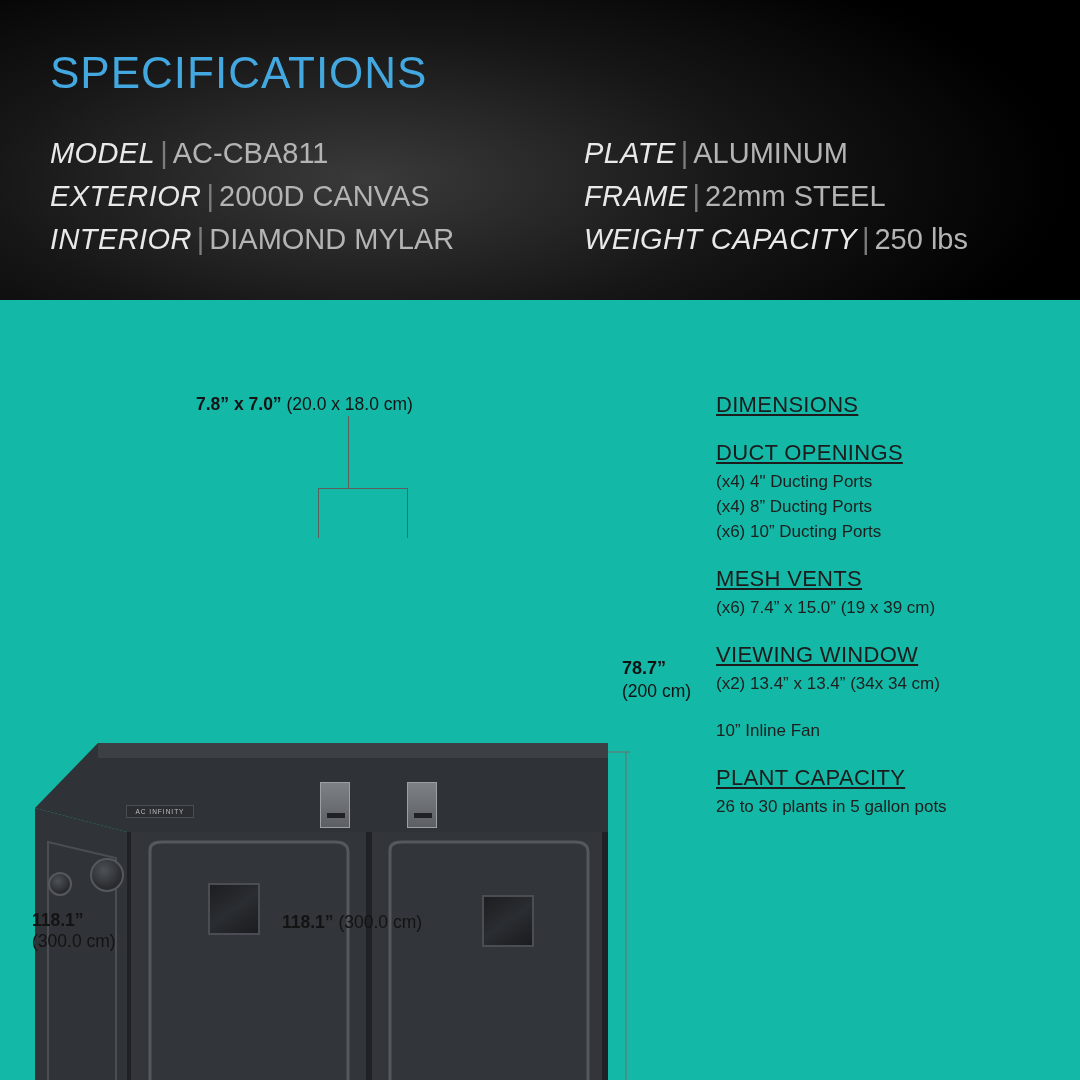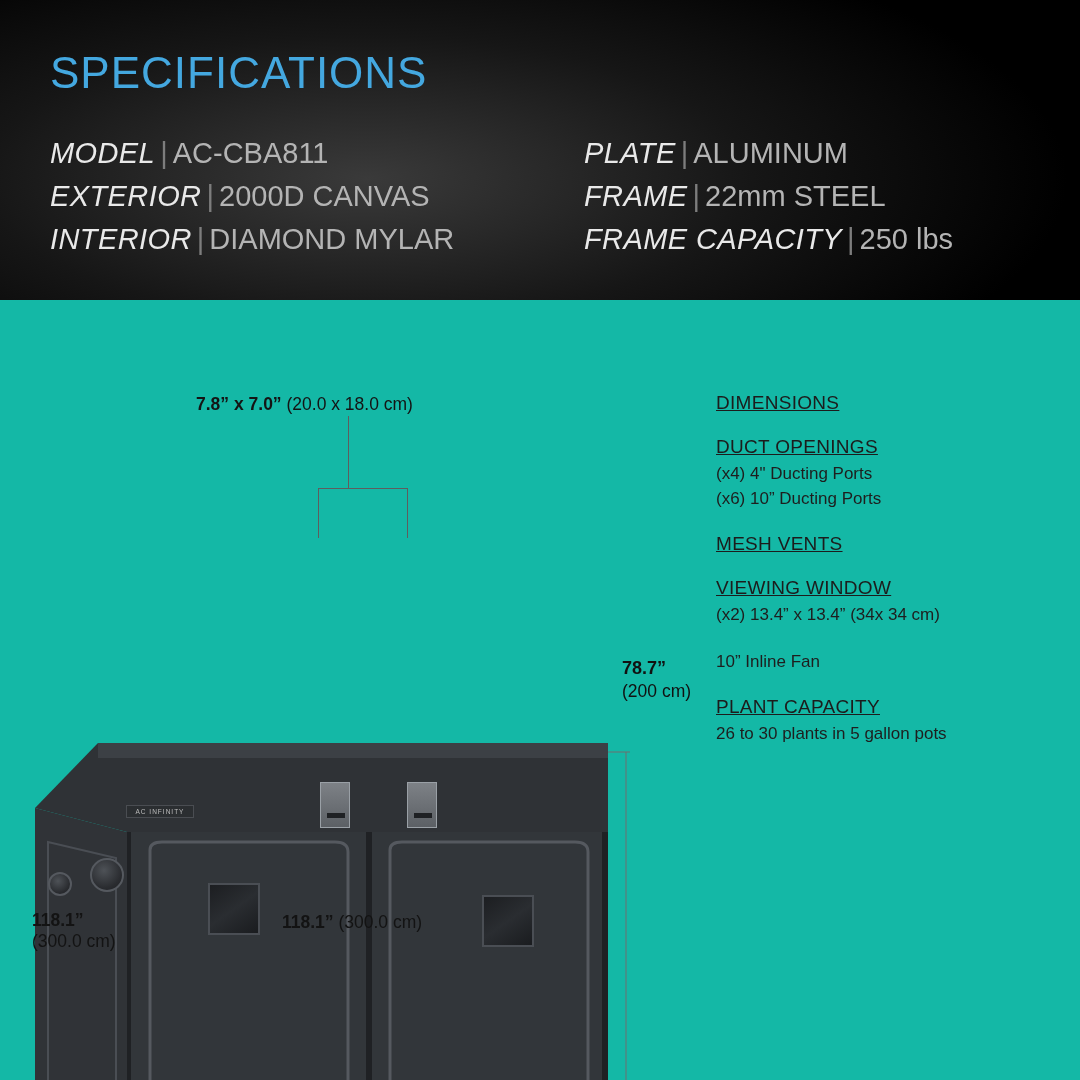--- a/index.html
+++ b/index.html
@@ -34,21 +34,21 @@
   .spec-line .bar { color:#7d7d7d; padding:0 5px; }
   .spec-line .v { color:#b4b4b4; }
 
   
   .body-area { position:absolute; left:0; top:300px; width:1080px; height:780px; background:#14b8a6; }
 
   
   .info-col { position:absolute; left:716px; top:92px; width:350px; }
   .info-block { margin-bottom:22px; }
   .info-head {
-    font-size:19px; color:#1c1c1c; text-decoration:underline;
+    font-size:22px; color:#1c1c1c; text-decoration:underline;
     letter-spacing:.3px; margin-bottom:3px;
   }
   .info-line { font-size:17px; color:#1e1e1e; line-height:25px; white-space:nowrap; }
 
   
   .top-dim {
     position:absolute; left:196px; top:94px; font-size:17.5px; color:#141414; white-space:nowrap;
   }
   .top-dim b { font-weight:bold; }
 
@@ -113,21 +113,21 @@
     </div>
 
     <div class="spec-col right">
       <div class="spec-line">
         <span class="k">PLATE</span><span class="bar">|</span><span class="v">ALUMINUM</span>
       </div>
       <div class="spec-line">
         <span class="k">FRAME</span><span class="bar">|</span><span class="v">22mm STEEL</span>
       </div>
       <div class="spec-line">
-        <span class="k">FRAME CAPACITY</span><span class="bar">|</span><span class="v">250 lbs</span>
+        <span class="k">WEIGHT CAPACITY</span><span class="bar">|</span><span class="v">250 lbs</span>
       </div>
     </div>
 
   </div>
 </div>
 
 <div class="body-area">
 
   <div class="top-dim">
     <b>7.8” x 7.0”</b><span> (20.0 x 18.0 cm)</span>
@@ -197,25 +197,27 @@
 
   <div class="info-col">
 
     <div class="info-block">
       <div class="info-head">DIMENSIONS</div>
     </div>
 
     <div class="info-block">
       <div class="info-head">DUCT OPENINGS</div>
       <div class="info-line">(x4) 4" Ducting Ports</div>
+      <div class="info-line">(x4) 8” Ducting Ports</div>
       <div class="info-line">(x6) 10” Ducting Ports</div>
     </div>
 
     <div class="info-block">
       <div class="info-head">MESH VENTS</div>
+      <div class="info-line">(x6) 7.4” x 15.0” (19 x 39 cm)</div>
     </div>
 
     <div class="info-block">
       <div class="info-head">VIEWING WINDOW</div>
       <div class="info-line">(x2) 13.4” x 13.4” (34x 34 cm)</div>
     </div>
 
     <div class="info-block">
       <div class="info-line">10” Inline Fan</div>
     </div>

